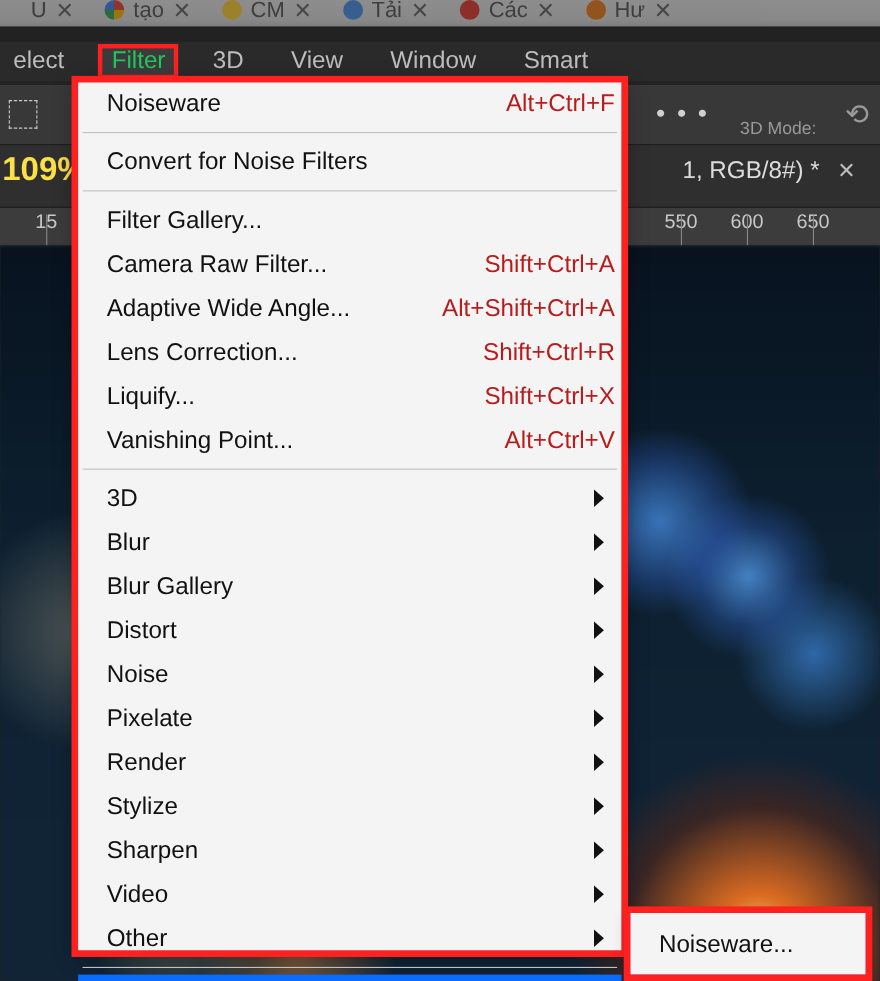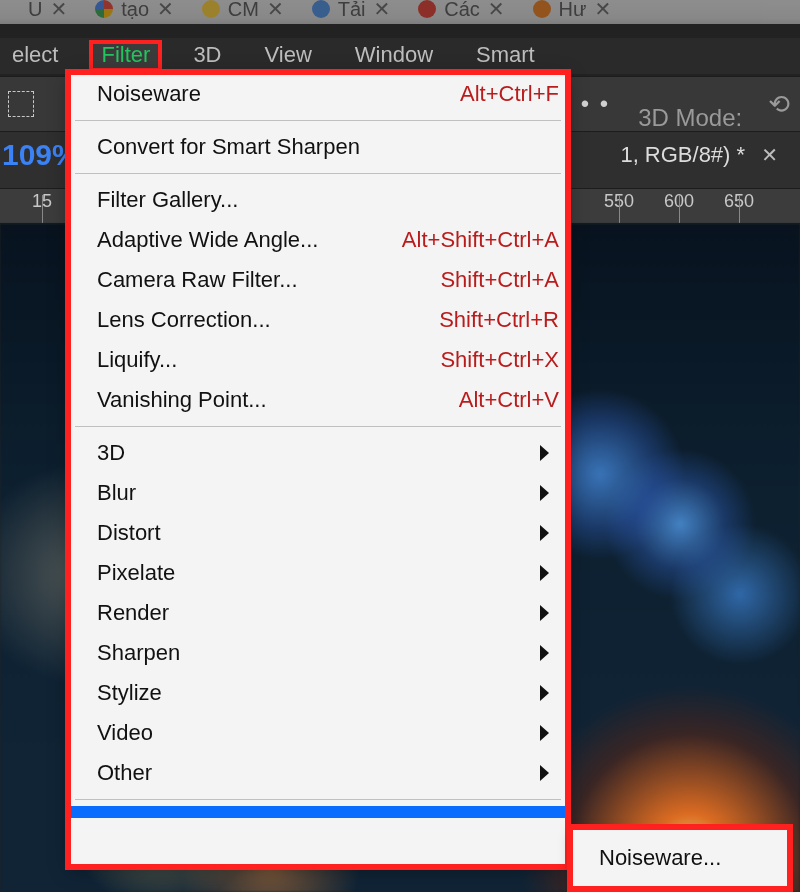--- a/index.html
+++ b/index.html
@@ -80,31 +80,31 @@
     position:absolute; left:0; top:76px; height:54px; width:100%;
     background:#383838; border-top:1px solid #1d1d1d; border-bottom:1px solid #1d1d1d;
     display:flex; align-items:center; gap:20px;
     color:#c8c8c8; font-size:18px;
   }
   .opt-bar .marquee {
     margin-left:8px; width:24px; height:24px;
     border:1px dashed #c8c8c8;
   }
   .opt-bar .dots { color:#d0d0d0; margin-left:auto; font-size:24px; letter-spacing:2px; padding-right:8px;}
-  .opt-bar .mode { color:#9a9a9a; font-size:24px; padding-right:6px;margin-top:28px;}
+  .opt-bar .mode { color:#9a9a9a; font-size:16px; padding-right:6px;margin-top:28px;}
   .opt-bar .orb { color:#9a9a9a; font-size:26px; padding-right:10px;}
 
   
   .doc-strip {
     position:absolute; left:0; top:132px; height:56px; width:100%;
     background:#2f2f2f;
   }
   .zoom {
     position:absolute; left:0; top:138px;
-    color:#3b82f6; font-size:30px; font-weight:600;
+    color:#fde047; font-size:30px; font-weight:600;
     padding-left:2px;
   }
   .doc-tab {
     position:absolute; right:22px; top:142px;
     color:#dcdcdc; font-size:22px;
   }
   .doc-tab .close { color:#bdbdbd; margin-left:10px; font-size:20px; }
 
   
   .ruler {
@@ -268,35 +268,35 @@
 
   <div class="bokeh"></div>
 
   <div class="dropdown" id="dropdown">
       <div class="row">
         <span class="lbl">Noiseware</span>
         <span class="sc">Alt+Ctrl+F</span>
       </div>
       <hr>
       <div class="row">
-        <span class="lbl">Convert for Smart Sharpen</span>
+        <span class="lbl">Convert for Noise Filters</span>
       </div>
       <hr>
       <div class="row">
         <span class="lbl">Filter Gallery...</span>
+      </div>
+      <div class="row">
+        <span class="lbl">Camera Raw Filter...</span>
+        <span class="sc">Shift+Ctrl+A</span>
       </div>
       <div class="row">
         <span class="lbl">Adaptive Wide Angle...</span>
         <span class="sc">Alt+Shift+Ctrl+A</span>
       </div>
       <div class="row">
-        <span class="lbl">Camera Raw Filter...</span>
-        <span class="sc">Shift+Ctrl+A</span>
-      </div>
-      <div class="row">
         <span class="lbl">Lens Correction...</span>
         <span class="sc">Shift+Ctrl+R</span>
       </div>
       <div class="row">
         <span class="lbl">Liquify...</span>
         <span class="sc">Shift+Ctrl+X</span>
       </div>
       <div class="row">
         <span class="lbl">Vanishing Point...</span>
         <span class="sc">Alt+Ctrl+V</span>
@@ -304,37 +304,45 @@
       <hr>
       <div class="row">
         <span class="lbl">3D</span>
         <span class="arw"></span>
       </div>
       <div class="row">
         <span class="lbl">Blur</span>
         <span class="arw"></span>
       </div>
       <div class="row">
+        <span class="lbl">Blur Gallery</span>
+        <span class="arw"></span>
+      </div>
+      <div class="row">
         <span class="lbl">Distort</span>
         <span class="arw"></span>
       </div>
       <div class="row">
+        <span class="lbl">Noise</span>
+        <span class="arw"></span>
+      </div>
+      <div class="row">
         <span class="lbl">Pixelate</span>
         <span class="arw"></span>
       </div>
       <div class="row">
         <span class="lbl">Render</span>
         <span class="arw"></span>
       </div>
       <div class="row">
+        <span class="lbl">Stylize</span>
+        <span class="arw"></span>
+      </div>
+      <div class="row">
         <span class="lbl">Sharpen</span>
-        <span class="arw"></span>
-      </div>
-      <div class="row">
-        <span class="lbl">Stylize</span>
         <span class="arw"></span>
       </div>
       <div class="row">
         <span class="lbl">Video</span>
         <span class="arw"></span>
       </div>
       <div class="row">
         <span class="lbl">Other</span>
         <span class="arw"></span>
       </div>

